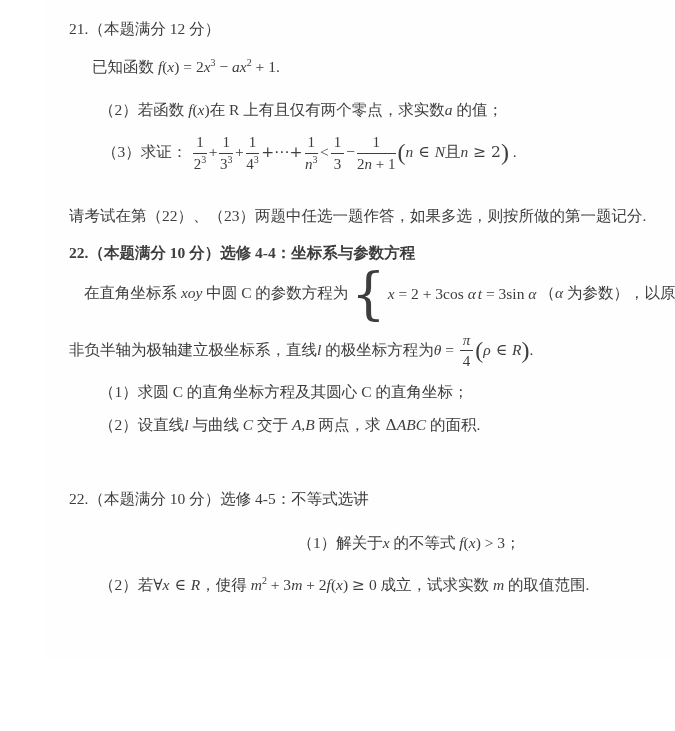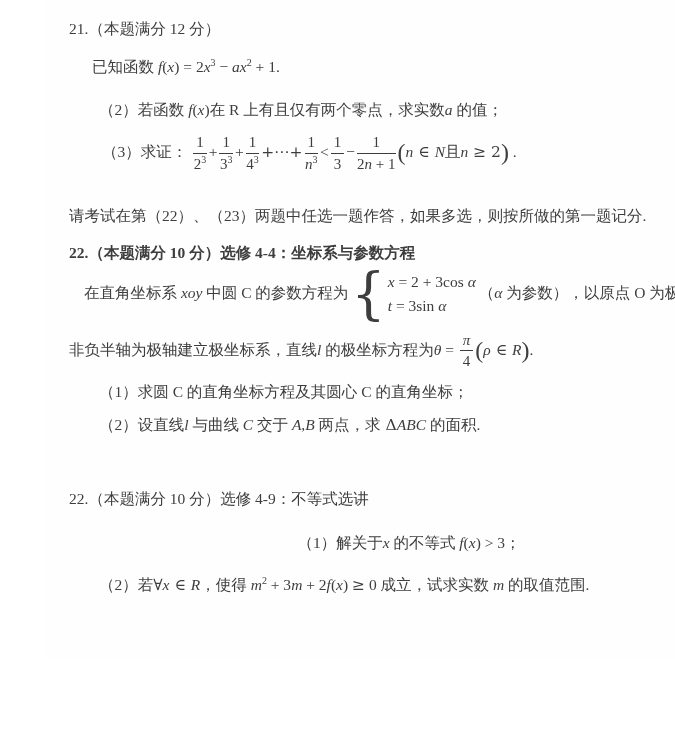--- a/index.html
+++ b/index.html
@@ -46,21 +46,21 @@
     margin: 0 3px;
   }
   .brace {
     font-size: 54px;
     line-height: 1;
     font-weight: 300;
     margin-right: 2px;
     transform: scaleY(1.05);
     font-family: "DejaVu Serif", "Liberation Serif", serif;
   }
-  .rows { display: inline-flex; flex-direction: column; gap: 2px; }
+  .rows { display: inline-flex; flex-direction: row; gap: 2px; }
   .crow { white-space: pre; }
 
   .bigp { font-size: 155%; vertical-align: -0.13em; font-weight: 300; }
 
   
   .L-q21-header  { margin: 2px  0 0 25px; }
   .L-q21-given   { margin: 16px 0 0 48px; }
   .L-q21-part1   { margin: 20px 0 0 55px; }
   .L-q21-part2   { margin: 21px 0 0 55px; }
   .L-q21-part3   { margin: 12px 0 0 58px; }
@@ -83,17 +83,17 @@
       <div class="line L-q21-header"><span class="cn">21.（本题满分 12 分）</span></div>
       <div class="line L-q21-given"><span class="cn">已知函数</span><span class="it"> f</span><span class="rm">(</span><span class="it">x</span><span class="rm">) = 2</span><span class="it">x</span><span class="sup">3</span><span class="rm"> − </span><span class="it">ax</span><span class="sup">2</span><span class="rm"> + 1.</span></div>
       <div class="line L-q21-part2"><span class="cn">（2）若函数</span><span class="it"> f</span><span class="rm">(</span><span class="it">x</span><span class="rm">)</span><span class="cn">在 R 上有且仅有两个零点，求实数</span><span class="it">a</span><span class="cn"> 的值；</span></div>
       <div class="line L-q21-part3"><span class="cn">（3）求证： </span><span class="frac"><span class="num"><span class="rm">1</span></span><span class="den"><span class="rm">2</span><span class="sup">3</span></span></span><span class="rm">+</span><span class="frac"><span class="num"><span class="rm">1</span></span><span class="den"><span class="rm">3</span><span class="sup">3</span></span></span><span class="rm">+</span><span class="frac"><span class="num"><span class="rm">1</span></span><span class="den"><span class="rm">4</span><span class="sup">3</span></span></span><span class="sym">+⋯+</span><span class="frac"><span class="num"><span class="rm">1</span></span><span class="den"><span class="it">n</span><span class="sup">3</span></span></span><span class="rm">&lt;</span><span class="frac"><span class="num"><span class="rm">1</span></span><span class="den"><span class="rm">3</span></span></span><span class="rm">−</span><span class="frac"><span class="num"><span class="rm">1</span></span><span class="den"><span class="rm">2</span><span class="it">n</span><span class="rm"> + 1</span></span></span><span class="bigp">(</span><span class="it">n</span><span class="sym"> ∈ </span><span class="it">N</span><span class="cn">且</span><span class="it">n</span><span class="sym"> ≥ 2</span><span class="bigp">)</span><span class="rm"> .</span></div>
       <div class="line L-notice"><span class="cn">请考试在第（22）、（23）两题中任选一题作答，如果多选，则按所做的第一题记分.</span></div>
       <div class="line L-q22a-header"><span class="cn">22.（本题满分 10 分）选修 4-4：坐标系与参数方程</span></div>
       <div class="line L-q22a-given"><span class="cn">在直角坐标系 </span><span class="it">xoy</span><span class="cn"> 中圆 C 的参数方程为</span><span class="cases"><span class="brace">{</span><span class="rows"><span class="crow"><span class="it">x</span><span class="rm"> = 2 + 3cos</span><span class="it"> α</span></span><span class="crow"><span class="it">t</span><span class="rm"> = 3sin</span><span class="it"> α</span></span></span></span><span class="cn">（</span><span class="it">α</span><span class="cn"> 为参数），以原点 O 为极点，</span><span class="it">x</span><span class="cn"> 轴的</span></div>
       <div class="line L-q22a-given2"><span class="cn">非负半轴为极轴建立极坐标系，直线</span><span class="it">l</span><span class="cn"> 的极坐标方程为</span><span class="it">θ</span><span class="rm"> = </span><span class="frac"><span class="num"><span class="it">π</span></span><span class="den"><span class="rm">4</span></span></span><span class="bigp">(</span><span class="it">ρ</span><span class="sym"> ∈ </span><span class="it">R</span><span class="bigp">)</span><span class="rm">.</span></div>
       <div class="line L-q22a-part1"><span class="cn">（1）求圆 C 的直角坐标方程及其圆心 C 的直角坐标；</span></div>
       <div class="line L-q22a-part2"><span class="cn">（2）设直线</span><span class="it">l</span><span class="cn"> 与曲线</span><span class="it"> C</span><span class="cn"> 交于</span><span class="it"> A,B</span><span class="cn"> 两点，求</span><span class="sym"> Δ</span><span class="it">ABC</span><span class="cn"> 的面积.</span></div>
-      <div class="line L-q22b-header"><span class="cn">22.（本题满分 10 分）选修 4-9：不等式选讲</span></div>
+      <div class="line L-q22b-header"><span class="cn">22.（本题满分 10 分）选修 4-5：不等式选讲</span></div>
       <div class="line L-q22b-part1"><span class="cn">（1）解关于</span><span class="it">x</span><span class="cn"> 的不等式</span><span class="it"> f</span><span class="rm">(</span><span class="it">x</span><span class="rm">) &gt; 3</span><span class="cn">；</span></div>
       <div class="line L-q22b-part2"><span class="cn">（2）若</span><span class="sym">∀</span><span class="it">x</span><span class="sym"> ∈ </span><span class="it">R</span><span class="cn">，使得</span><span class="it"> m</span><span class="sup">2</span><span class="rm"> + 3</span><span class="it">m</span><span class="rm"> + 2</span><span class="it">f</span><span class="rm">(</span><span class="it">x</span><span class="rm">) </span><span class="sym">≥</span><span class="rm"> 0</span><span class="cn"> 成立，试求实数</span><span class="it"> m</span><span class="cn"> 的取值范围.</span></div>
     </div>
 </div>
 
 </body></html>

